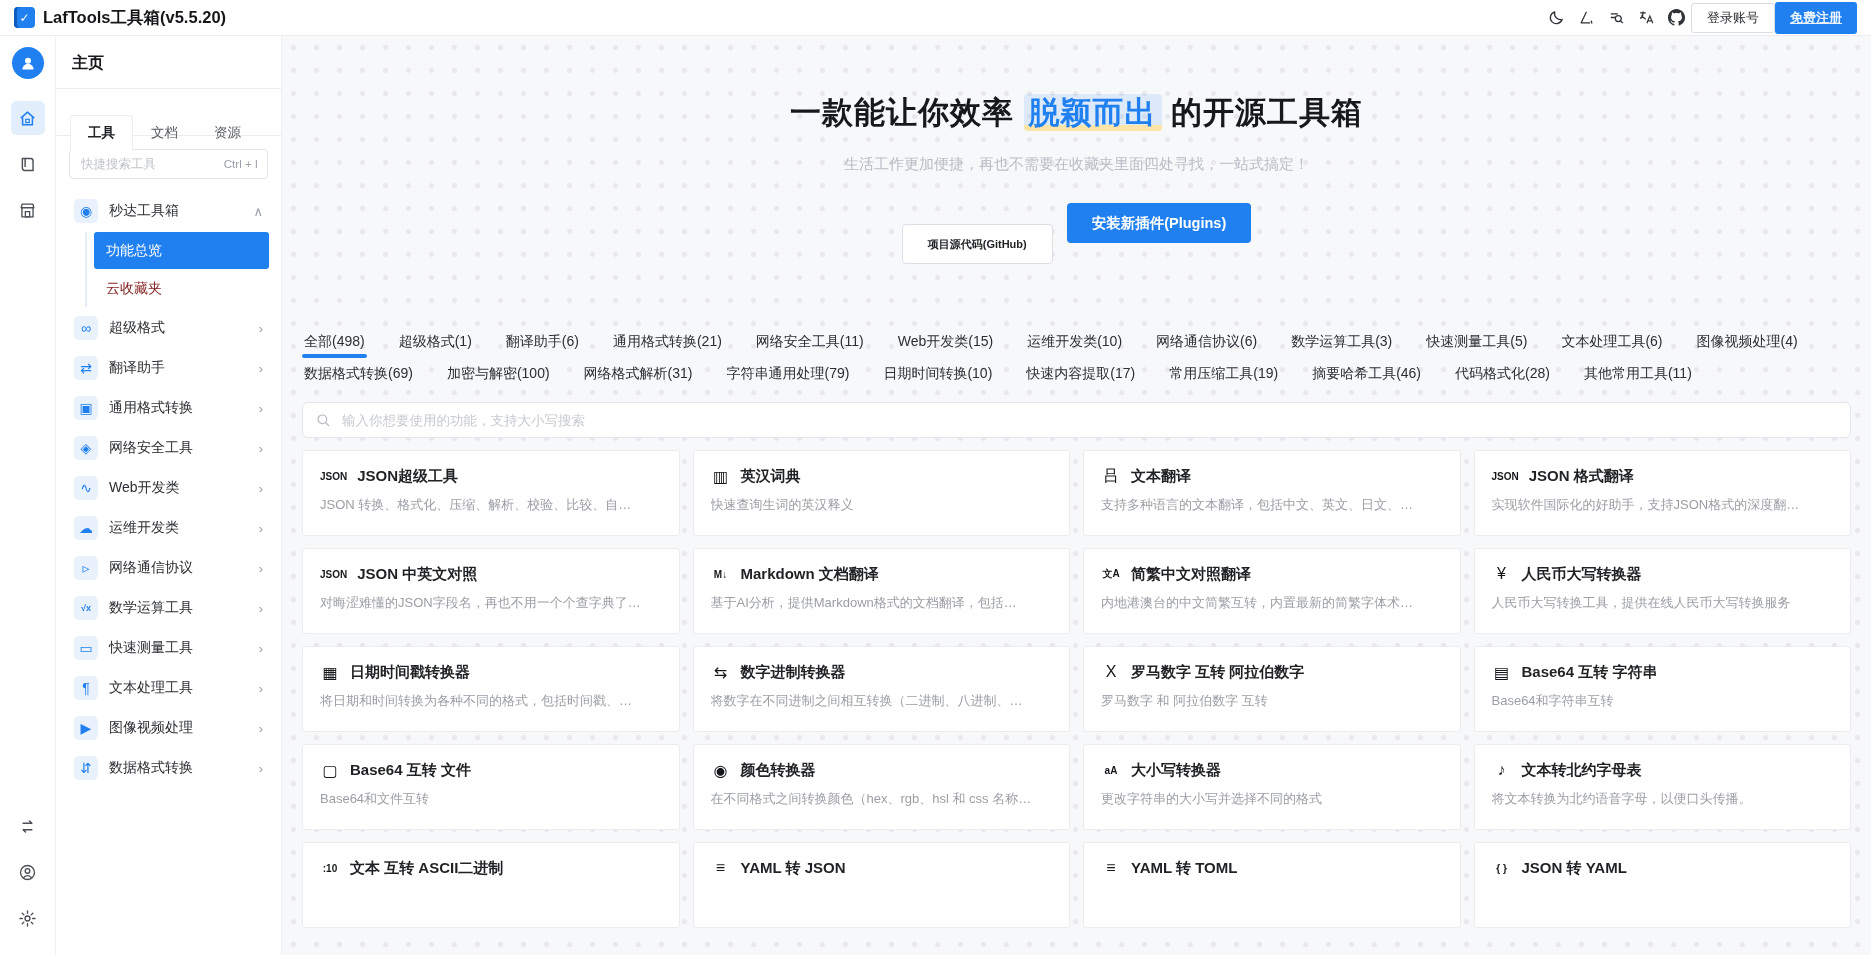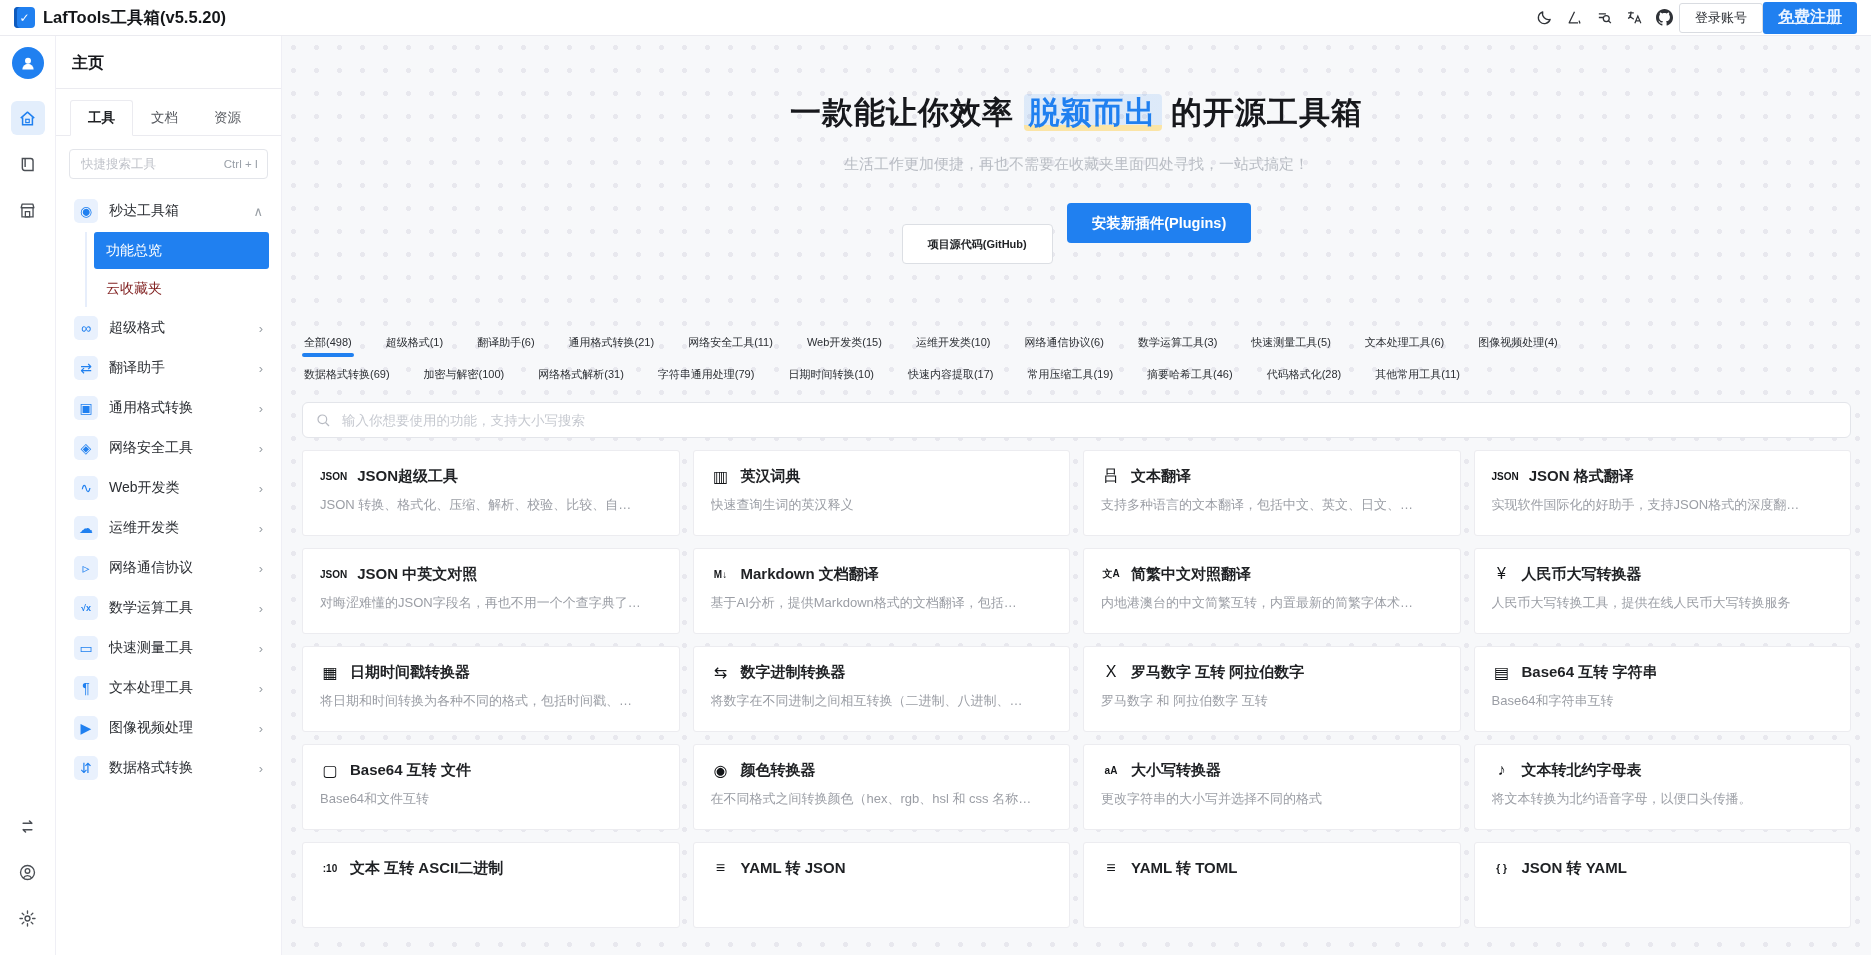--- a/index.html
+++ b/index.html
@@ -16,42 +16,42 @@
   .logo-badge { width:21px; height:21px; border-radius:4px; background:#2080f0; color:#fff;
     display:flex; align-items:center; justify-content:center; font-size:12px; font-weight:700;
     box-shadow:inset 3px 0 0 #0f5bbd; }
   .header-right { display:flex; align-items:center; }
   .hicon { width:30px; height:26px; display:flex; align-items:center; justify-content:center;
     color:#2f3237; cursor:pointer; border-radius:3px; }
   .hicon svg { width:17px; height:17px; }
   .btn-login { height:30px; padding:0 15px; border:1px solid #d9dce1; border-radius:3px;
     background:#fff; font-size:13px; color:#2b2e33; cursor:pointer; font-family:inherit; }
   .btn-register { height:32px; padding:0 15px; border:none; border-radius:3px; background:#2080f0;
-    color:#eaf3ff; font-size:16px; font-weight:700; cursor:pointer; text-decoration:underline; font-family:inherit; }
+    color:#eaf3ff; font-size:13px; font-weight:700; cursor:pointer; text-decoration:underline; font-family:inherit; }
   
   .app-body { display:flex; height:919px; }
   
   .rail { width:56px; border-right:1px solid #efeff5; display:flex; flex-direction:column;
     align-items:center; padding:11px 0 14px; flex:none; }
   .avatar { width:32px; height:32px; border-radius:50%; background:#2080f0; display:flex;
     align-items:center; justify-content:center; margin-bottom:16px; cursor:pointer; }
   .avatar svg { width:18px; height:18px; }
   .rail-btn { width:34px; height:34px; border-radius:6px; display:flex; align-items:center;
     justify-content:center; color:#4b4f55; margin:6px 0; cursor:pointer; }
   .rail-btn svg { width:19px; height:19px; }
   .rail-btn.active { background:#e3eefc; color:#2080f0; }
   .rail-bottom { margin-top:auto; display:flex; flex-direction:column; align-items:center; }
   
   .sidebar { width:226px; flex:none; border-right:1px solid #efeff5; display:flex;
     flex-direction:column; background:#fff; }
   .page-title { padding:17px 16px 14px; font-size:16px; font-weight:700; color:#17181c;
     border-bottom:1px solid #ebebf0; }
   .s-tabs { display:flex; align-items:flex-end; padding:10px 14px 0; border-bottom:1px solid #ebebf0; }
   .s-tab { padding:8px 17px; font-size:13.5px; color:#55585e; cursor:pointer;
-    border:1px solid transparent; position:relative; top:1px; }
+    border:1px solid transparent; position:relative; top:16px; }
   .s-tab.active { background:#fff; border:1px solid #ebebf0; border-bottom-color:#fff;
     border-radius:3px 3px 0 0; color:#1f2124; font-weight:700; }
   .s-search { margin:13px 13px 8px; display:flex; align-items:center; gap:6px;
     border:1px solid #e3e5ea; border-radius:4px; height:30px; padding:0 9px; background:#fff; }
   .s-search input { border:none; outline:none; flex:1; min-width:0; font-size:12.5px;
     background:transparent; font-family:inherit; color:#333; }
   .s-search input::placeholder { color:#c0c3ca; }
   .kbd { font-size:11.5px; color:#9aa0a8; white-space:nowrap; }
   .menu { padding:4px 12px; overflow:hidden; }
   .m-item { display:flex; align-items:center; height:40px; gap:11px; padding:0 6px;
@@ -74,21 +74,21 @@
     background:linear-gradient(to top, rgba(255,213,97,.55) 0 16%, rgba(32,128,240,.12) 16% 100%); }
   .sub-text { margin:16px 0 0; font-size:15px; line-height:27px; color:#b9bdc4; }
   .sub-text span { display:block; }
   .hero-btns { margin-top:26px; display:flex; gap:14px; justify-content:center; }
   .btn-github { height:40px; padding:0 25px; background:#fff; border:1px solid #dcdfe4;
     border-radius:4px; font-size:11px; font-weight:700; color:#1f2124; cursor:pointer; font-family:inherit;margin-top:21px; }
   .btn-plugins { height:40px; padding:0 25px; background:#2080f0; border:none; border-radius:4px;
     font-size:14.5px; font-weight:700; color:#ffffff; cursor:pointer; font-family:inherit; }
   .ftabs { margin:62px 20px 0; }
   .ftab-row { display:flex; gap:30px; height:32px; align-items:center; white-space:nowrap; }
-  .ftab { font-size:11px; color:#2b2e33; cursor:pointer; position:relative; padding:4px 2px; }
+  .ftab { font-size:14px; color:#2b2e33; cursor:pointer; position:relative; padding:4px 2px; }
   .ftab.active { font-weight:400; }
   .ftab.active::after { content:""; position:absolute; left:0; right:0; bottom:-3px; height:4px;
     border-radius:2px; background:#2080f0; }
   .tool-search { margin:12px 20px 0; height:36px; background:#fff; border:1px solid #e3e5ea;
     border-radius:6px; display:flex; align-items:center; gap:9px; padding:0 12px; }
   .ts-icon { color:#b7bac2; display:flex; }
   .ts-icon svg { width:16px; height:16px; }
   .tool-search input { border:none; outline:none; flex:1; font-size:13.5px; background:transparent;
     font-family:inherit; color:#333; }
   .tool-search input::placeholder { color:#c6c9d0; }

